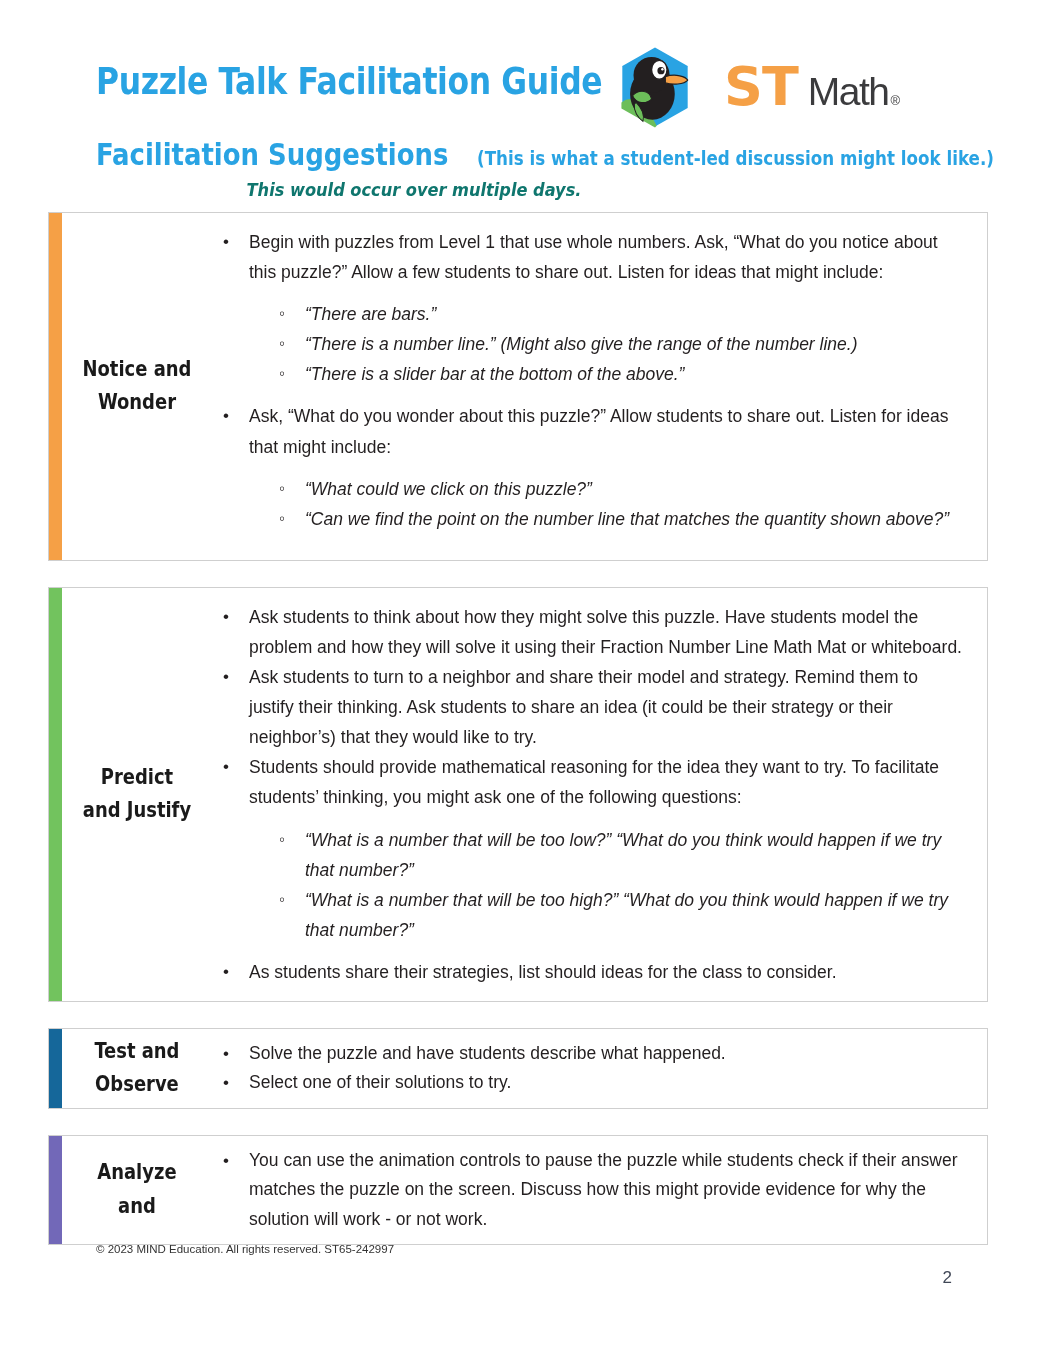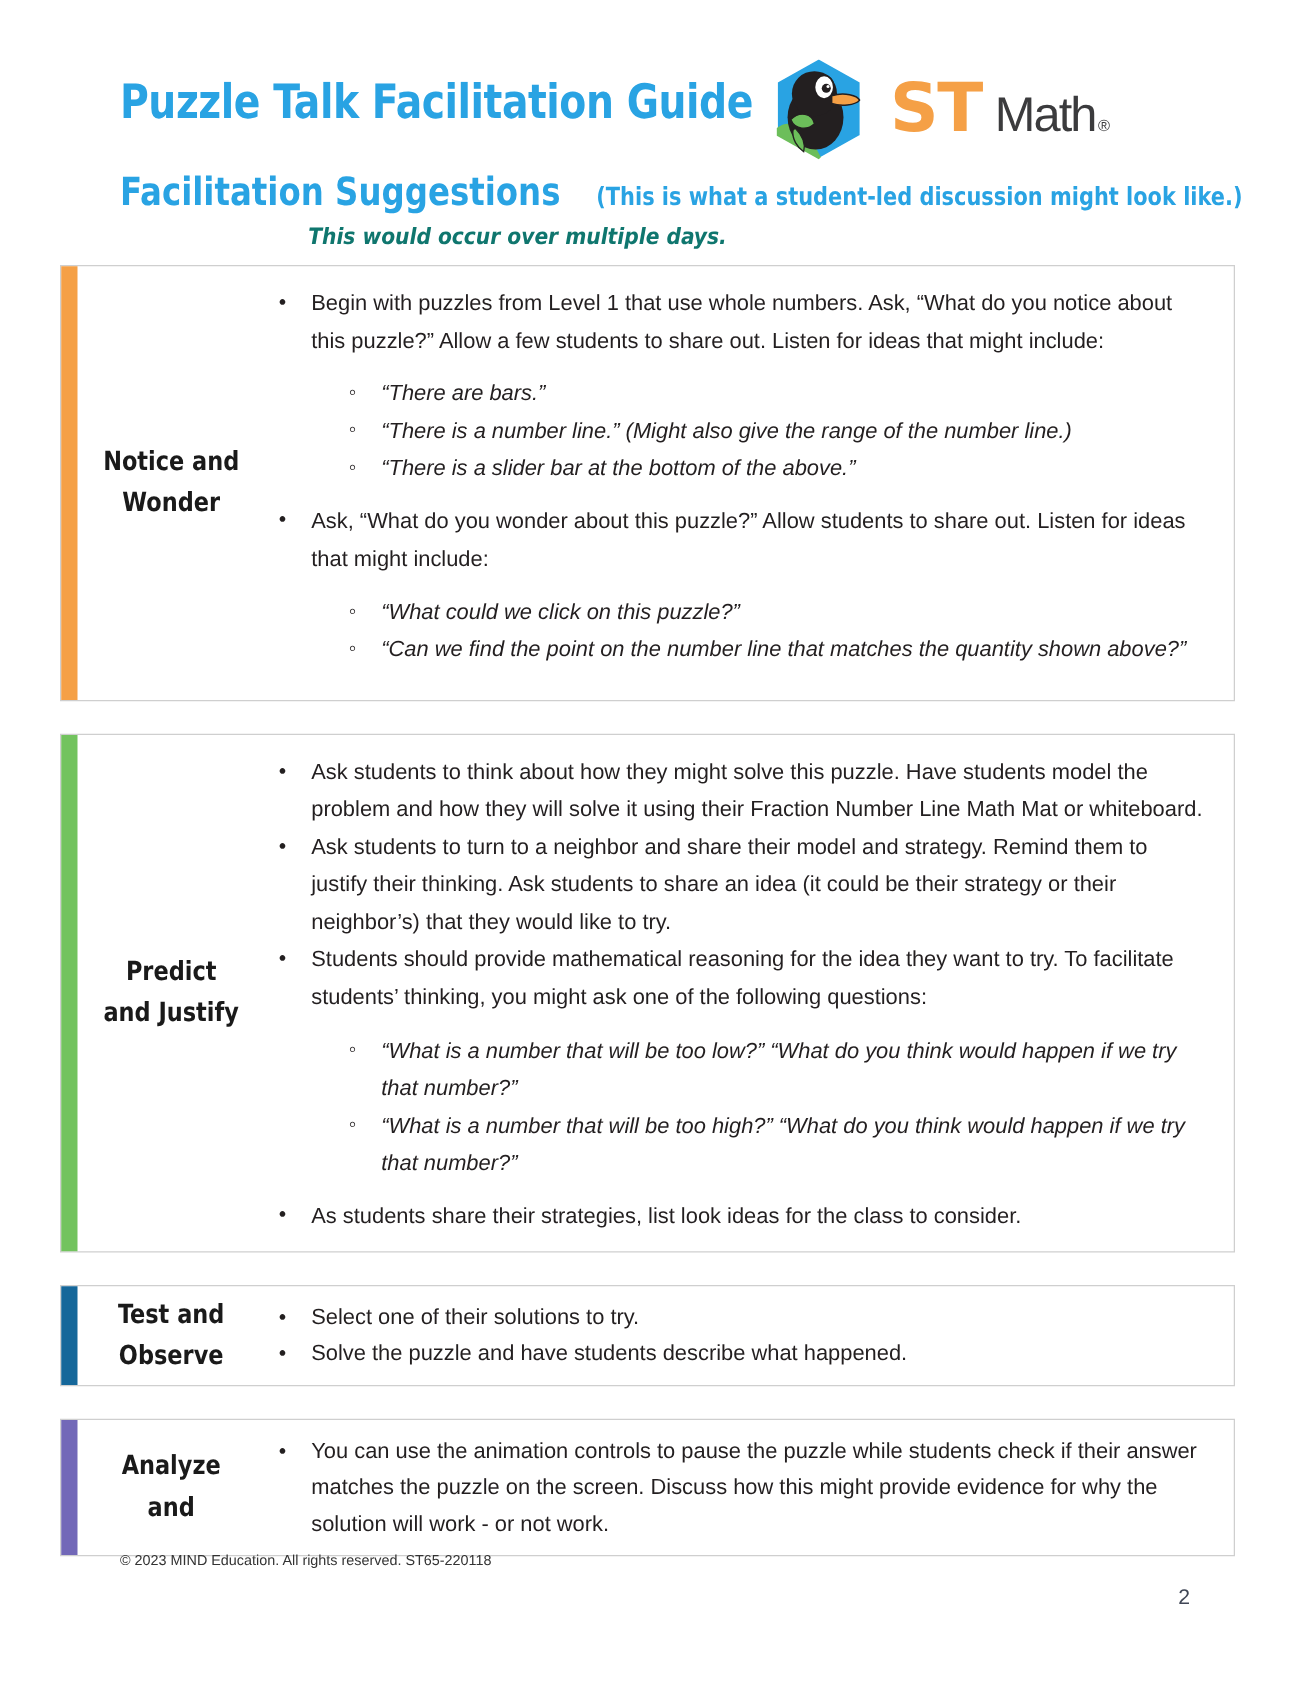--- a/index.html
+++ b/index.html
@@ -44,21 +44,21 @@
     transform-origin: left center;
     line-height: 1;
     white-space: nowrap;
   }
   .logo {
     position: absolute;
     left: 612px;
     top: 44px;
     display: flex;
     align-items: center;
-    gap: 14px;
+    gap: 26px;
   }
   .logo-mark {
     width: 86px;
     height: 86px;
     position: relative;
     flex: 0 0 auto;
   }
   .logo-wordmark {
     display: flex;
     align-items: baseline;
@@ -321,47 +321,47 @@
           <div class="label-text">Predict and Justify</div>
         </div>
         <div class="content-cell">
           <ul class="lvl1">
             <li><span>Ask students to think about how they might solve this puzzle. Have students model the problem and how they will solve it using their Fraction Number Line Math Mat or whiteboard.</span></li>
             <li><span>Ask students to turn to a neighbor and share their model and strategy. Remind them to justify their thinking. Ask students to share an idea (it could be their strategy or their neighbor’s) that they would like to try.</span></li>
             <li><span>Students should provide mathematical reasoning for the idea they want to try.  To facilitate students’ thinking, you might ask one of the following questions:</span><ul class="lvl2">
                 <li><span>“What is a number that will be too low?”  “What do you think would happen if we try that number?”</span></li>
                 <li><span>“What is a number that will be too high?”  “What do you think would happen if we try that number?”</span></li>
               </ul></li>
-            <li><span>As students share their strategies, list look ideas for the class to consider.</span></li>
+            <li><span>As students share their strategies, list should ideas for the class to consider.</span></li>
           </ul>
         </div>
       </div>
       <div class="section compact">
         <div class="accent" style="background: rgb(21, 103, 154);"></div>
         <div class="label-cell">
           <div class="label-text">Test and Observe</div>
         </div>
         <div class="content-cell">
           <ul class="lvl1">
+            <li><span>Solve the puzzle and have students describe what happened.</span></li>
             <li><span>Select one of their solutions to try.</span></li>
-            <li><span>Solve the puzzle and have students describe what happened.</span></li>
           </ul>
         </div>
       </div>
       <div class="section compact">
         <div class="accent" style="background: rgb(114, 104, 184);"></div>
         <div class="label-cell">
           <div class="label-text">Analyze and</div>
         </div>
         <div class="content-cell">
           <ul class="lvl1">
             <li><span>You can use the animation controls to pause the puzzle while students check if their answer matches the puzzle on the screen.  Discuss how this might provide evidence for why the solution will work - or not work.</span></li>
           </ul>
         </div>
       </div>
     </div>
 
   <div class="footer">
-    <span class="copyright">© 2023 MIND Education. All rights reserved. ST65-220118</span>
+    <span class="copyright">© 2023 MIND Education. All rights reserved. ST65-242997</span>
   </div>
   <div class="page-num">2</div>
 
 </div>
 
 </body></html>

